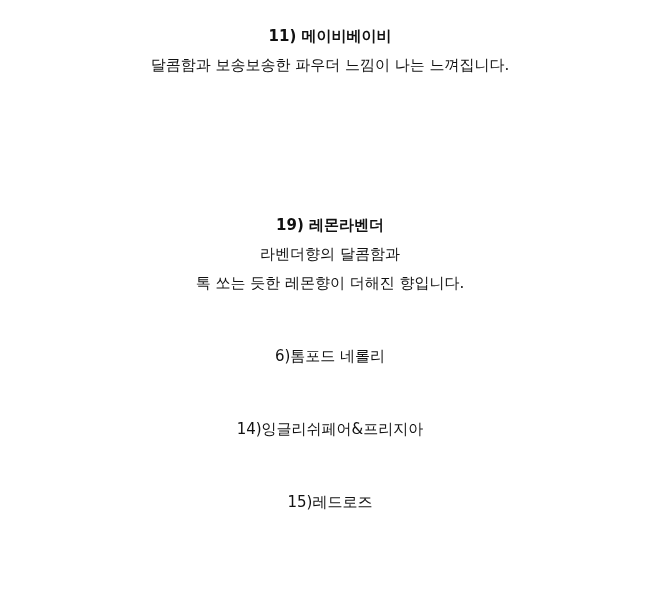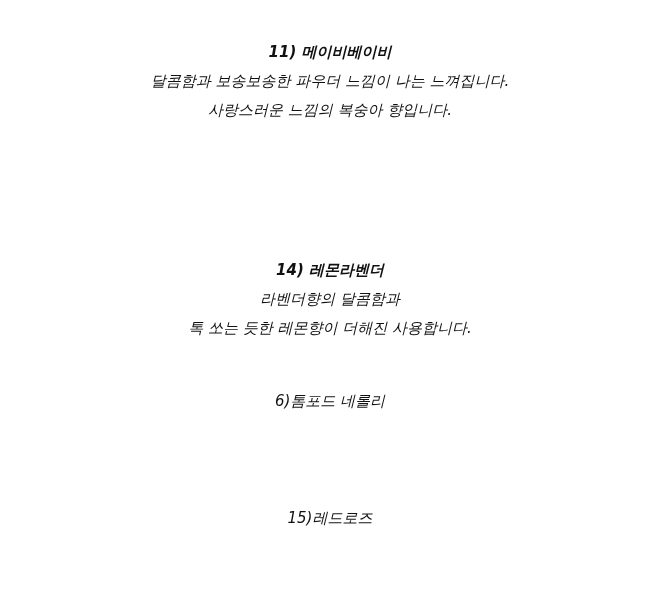--- a/index.html
+++ b/index.html
@@ -12,22 +12,21 @@
     background: #ffffff;
     font-family: "DejaVu Sans", "Liberation Sans", sans-serif;
     color: #1a1a1a;
     overflow: hidden;
   }
   .page {
     width: 660px;
     height: 607px;
     position: relative;
     box-sizing: border-box;
-    padding: 16px;
-    font-style: italic;
+    padding: 0;
   }
   .line {
     text-align: center;
     font-size: 15px;
     line-height: 29px;
     color: #111111;
     white-space: nowrap;
   }
   .line.bold {
     font-weight: bold;
@@ -41,37 +40,37 @@
 </head>
 <body>
 
 <div class="page">
 
   <div class="top-pad"></div>
 
   <div class="block">
     <div class="line bold">11) 메이비베이비</div>
     <div class="line">달콤함과 보송보송한 파우더 느낌이 나는 느껴집니다.</div>
-    <div class="line">사랑스러운 느낌의 복숭아 향입니다.</div>
     <div class="spacer-md"></div>
   </div>
 
   <div class="spacer-lg"></div>
   <div class="spacer-sm"></div>
 
   <div class="block">
-    <div class="line bold">14) 레몬라벤더</div>
+    <div class="line bold">19) 레몬라벤더</div>
     <div class="line">라벤더향의 달콤함과</div>
-    <div class="line">톡 쏘는 듯한 레몬향이 더해진 사용합니다.</div>
+    <div class="line">톡 쏘는 듯한 레몬향이 더해진 향입니다.</div>
   </div>
 
   <div class="spacer-md"></div>
 
   <div class="line">6)톰포드 네롤리</div>
 
   <div class="spacer-md"></div>
 
+  <div class="line">14)잉글리쉬페어&amp;프리지아</div>
 
   <div class="spacer-md"></div>
 
   <div class="line">15)레드로즈</div>
 
 </div>
 
 </body></html>

